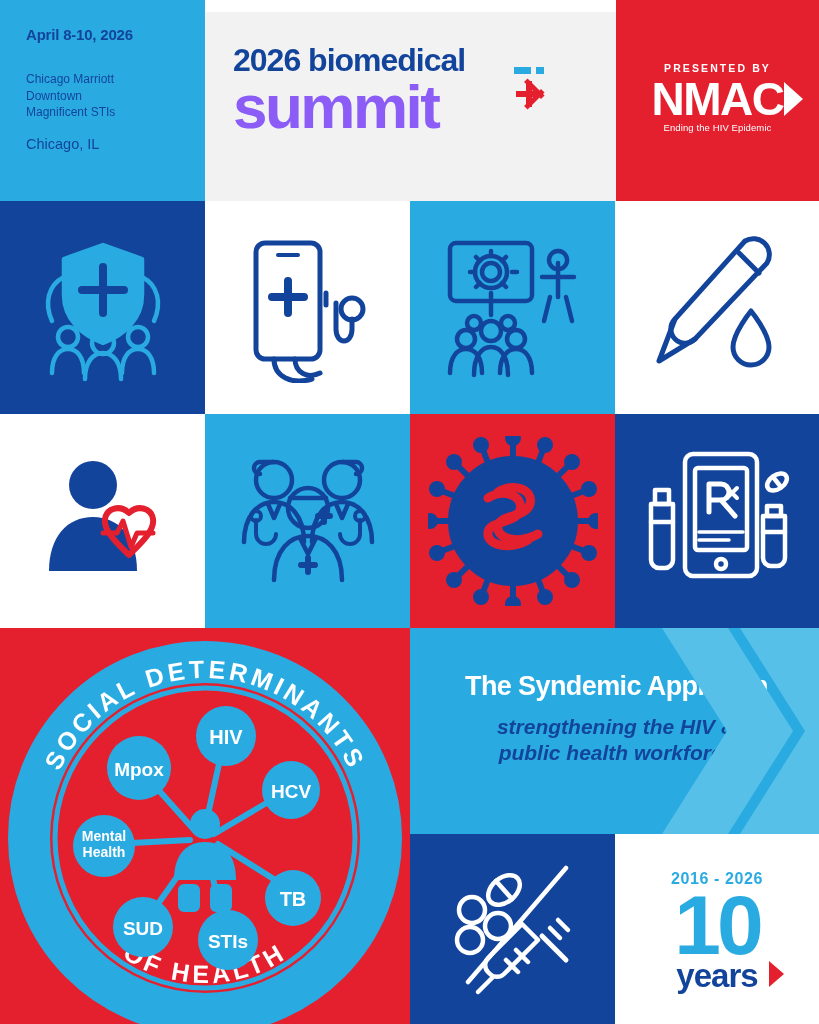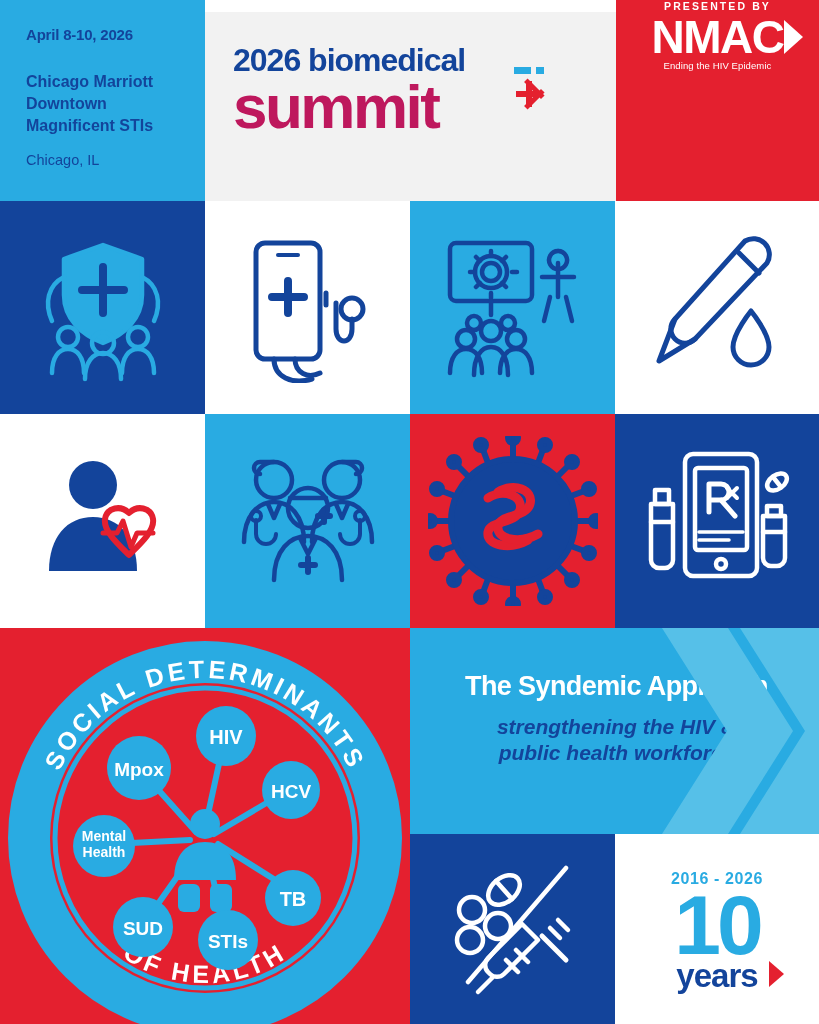--- a/index.html
+++ b/index.html
@@ -26,21 +26,21 @@
   #header-date-block {
     left: 0; top: 0; width: 205px; height: 201px;
     padding: 26px 18px 0 26px;
     color: #13449B;
   }
   #header-date-block .date {
     font-size: 15px; font-weight: bold; letter-spacing: -0.2px;
     margin-bottom: 14px;
   }
   #header-date-block .venue {
-    font-size: 16px; line-height: 1.38; font-weight: bold; margin-top: 28px;
+    font-size: 12px; line-height: 1.38; font-weight: normal; margin-top: 28px;
   }
   #header-date-block .city {
     font-size: 14.5px; line-height: 1.38; margin-top: 13px;
   }
 
   #header-title-block {
     left: 205px; top: 12px; width: 411px; height: 201px;
     background: #F2F2F2;
     padding: 32px 0 0 28px;
   }
@@ -49,29 +49,29 @@
     letter-spacing: -1px; line-height: 1;
   }
   .t-line1 .yr { color: #13449B; }
   .t-line2 {
     font-size: 37px; font-weight: bold; letter-spacing: -1.3px;
     line-height: 1.05; margin-top: 2px;
   }
   .t-line2 .hiv { color: #E4202F; }
   .t-line2 .prev { color: #E4202F; }
   .t-line3 {
-    font-size: 62px; font-weight: bold; color: #be185d;
+    font-size: 62px; font-weight: bold; color: #8b5cf6;
     letter-spacing: -2.5px; line-height: 0.95; margin-top: 2px;
   }
   .star-mark { position: absolute; left: 305px; top: 55px; }
 
   #header-presenter-block {
     left: 616px; top: 0; width: 203px; height: 201px;
     background: #E4202F; color: #ffffff;
-    text-align: center;
+    padding-top: 62px; text-align: center;
   }
   .presented-by {
     font-size: 10.5px; letter-spacing: 2.1px; font-weight: bold;
     margin-bottom: 4px;
   }
   .nmac-wrap { position: relative; display: inline-block; }
   .nmac {
     font-size: 46px; font-weight: bold; letter-spacing: -1.5px;
     line-height: 0.92;
     text-align: right;

